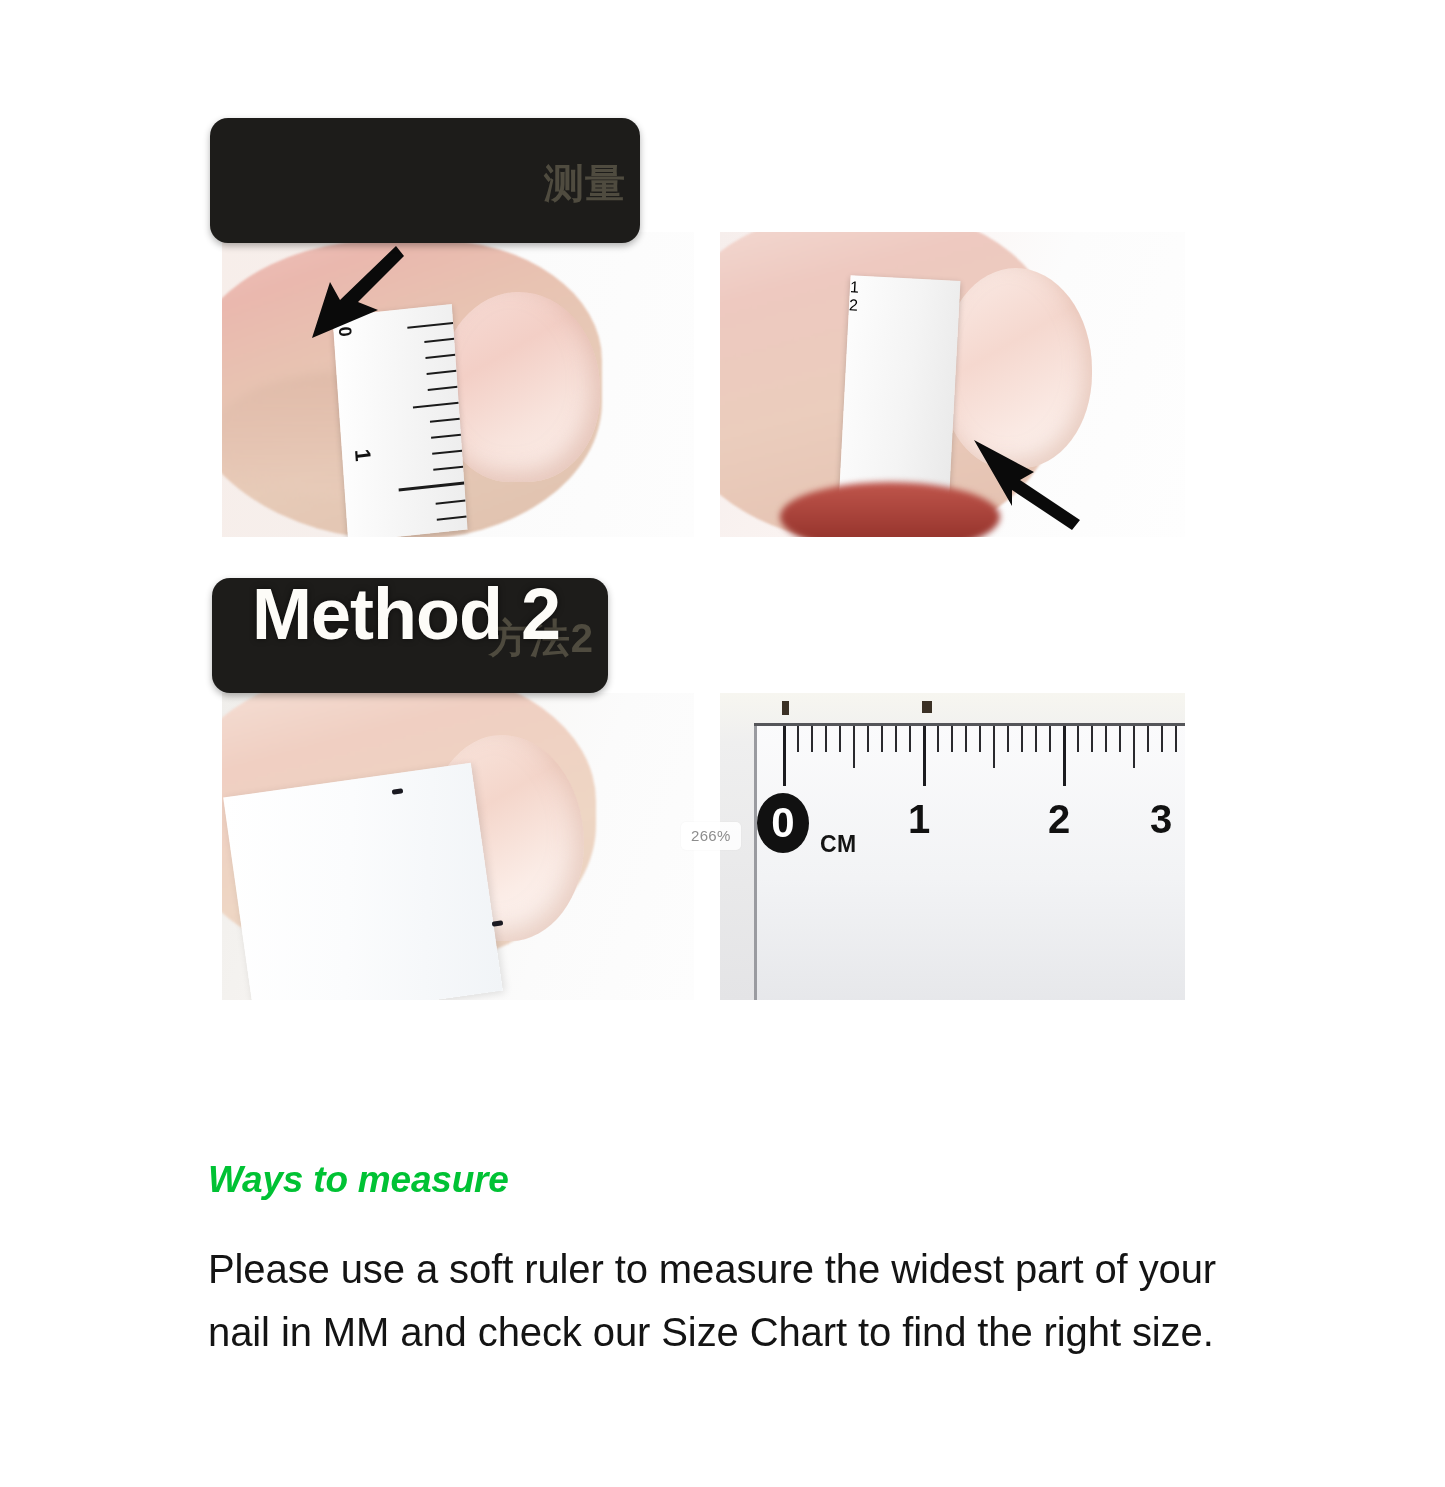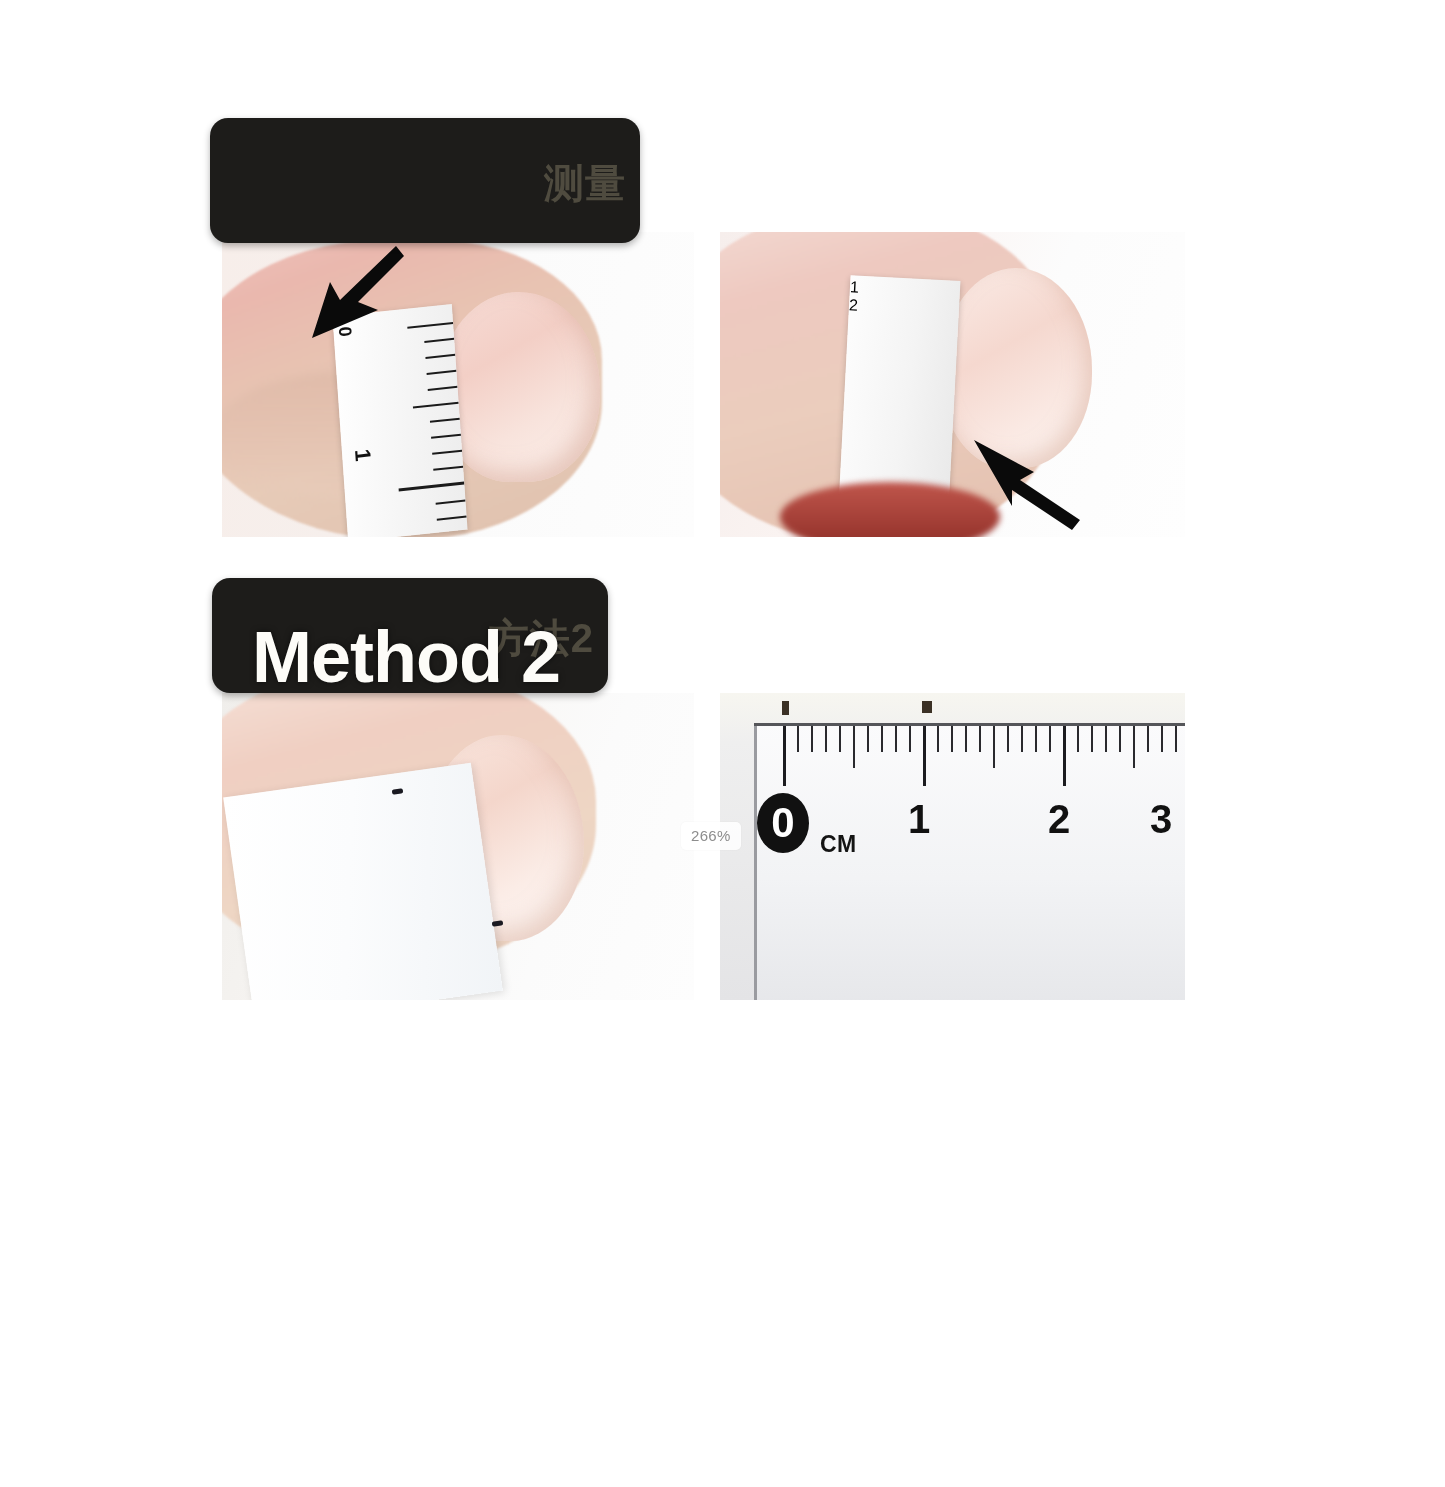--- a/index.html
+++ b/index.html
@@ -176,21 +176,21 @@
     font-weight:700; font-size:23px; color:#141414; letter-spacing:.5px;
   }
   .ruler-dot { position:absolute; background:#3b3125; }
 
   
   .method-badge {
     position: absolute;
     background: #1d1c1a;
     border-radius: 18px;
     display: flex;
-    align-items: flex-end;
+    align-items: flex-start;
     box-shadow: 0 3px 7px rgba(0,0,0,.3);
     overflow: hidden;
   }
   .method-badge .ghost {
     position:absolute;
     right: 14px; top: 50%; transform: translateY(-46%);
     color: rgba(196,186,150,.30);
     font-size: 40px; font-weight:700; letter-spacing: 1px;
     white-space: nowrap;
   }
@@ -381,14 +381,18 @@
     <span class="ghost">测量</span>
   </div>
 
   <div class="method-badge" id="badge-2">
     <span class="ghost">方法2</span>
     <span class="label">Method 2</span>
   </div>
 
   <div class="zoom-pill">266%</div>
 
+  <div class="text-block">
+    <h2 class="section-heading">Ways to measure</h2>
+    <p class="body-copy">Please use a soft ruler to measure the widest part of your nail in MM and check our Size Chart to find the right size.</p>
+  </div>
 
 </div>
 
 </body></html>

